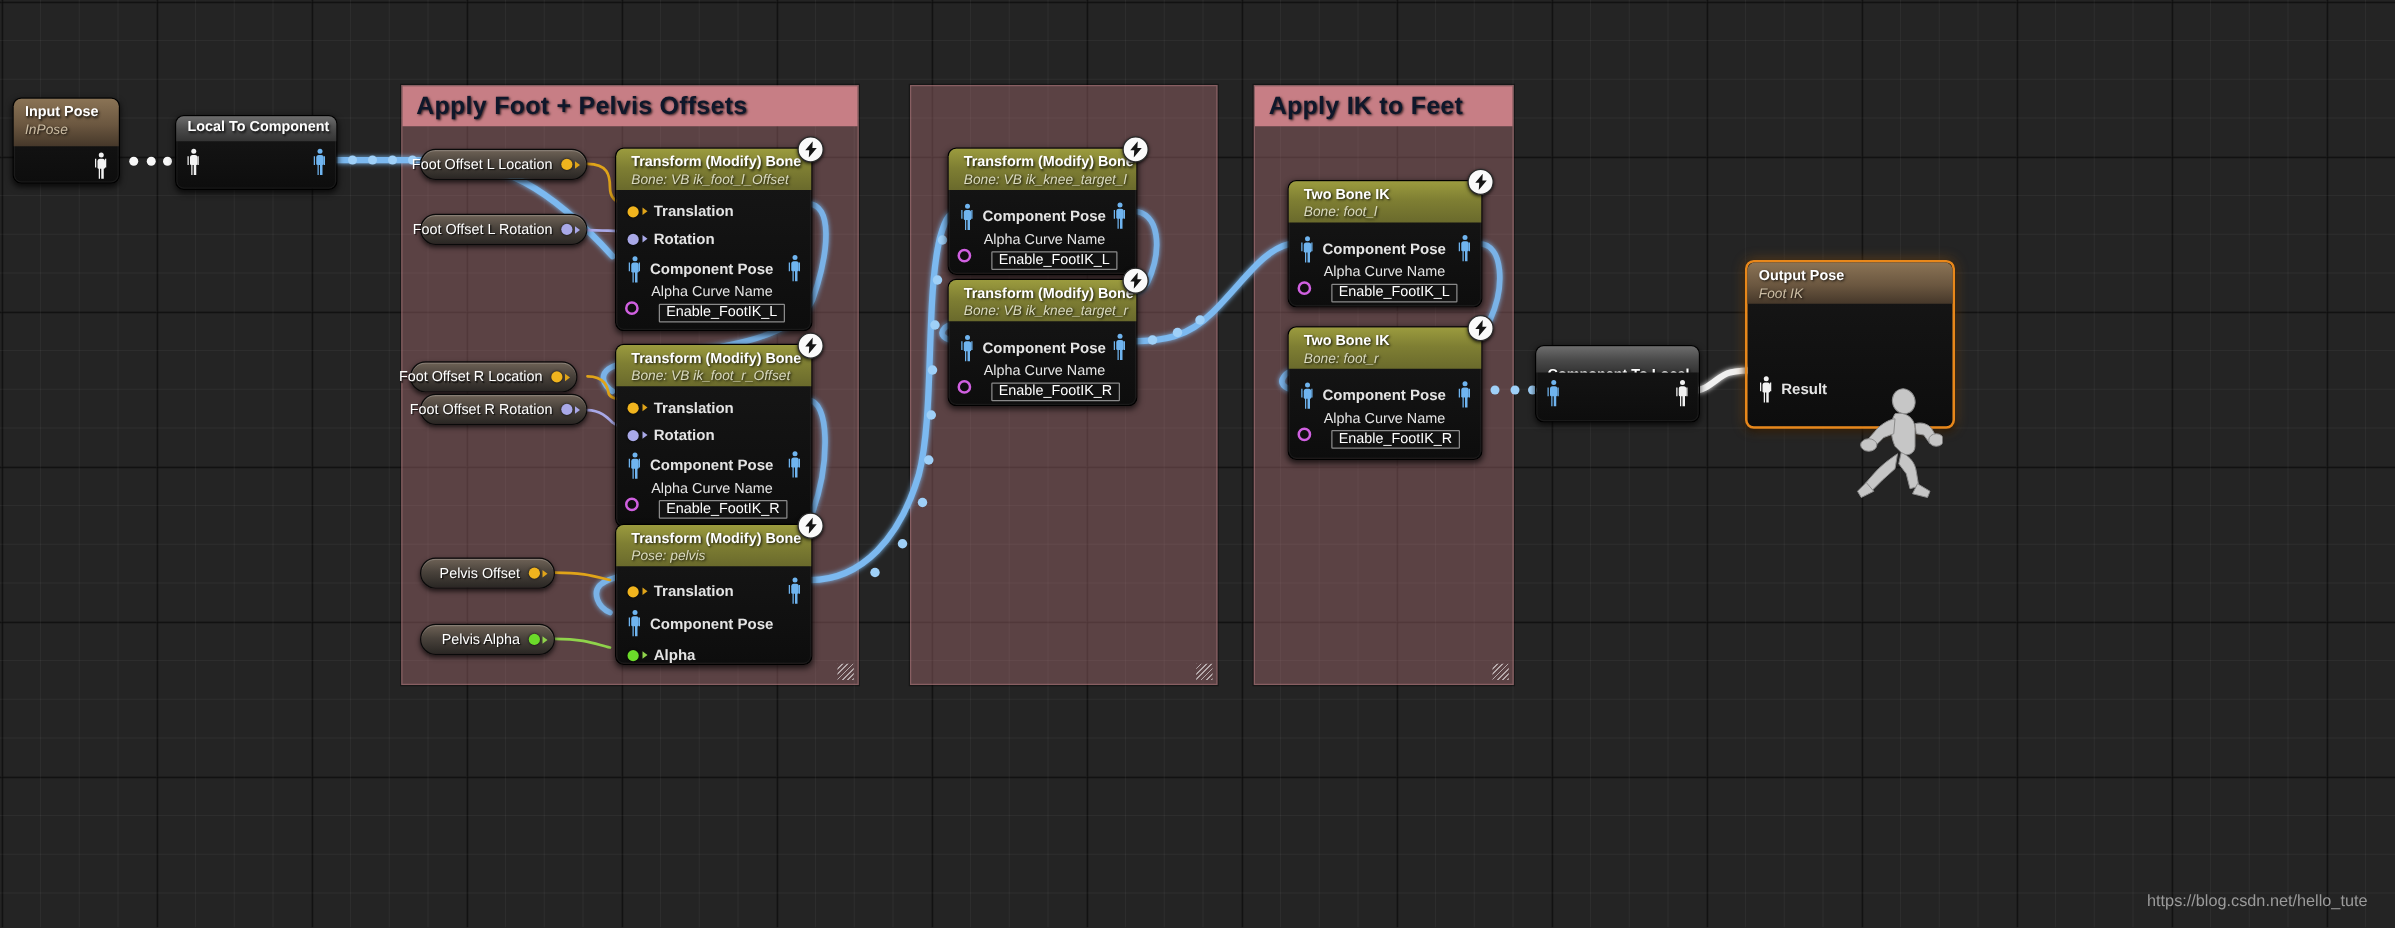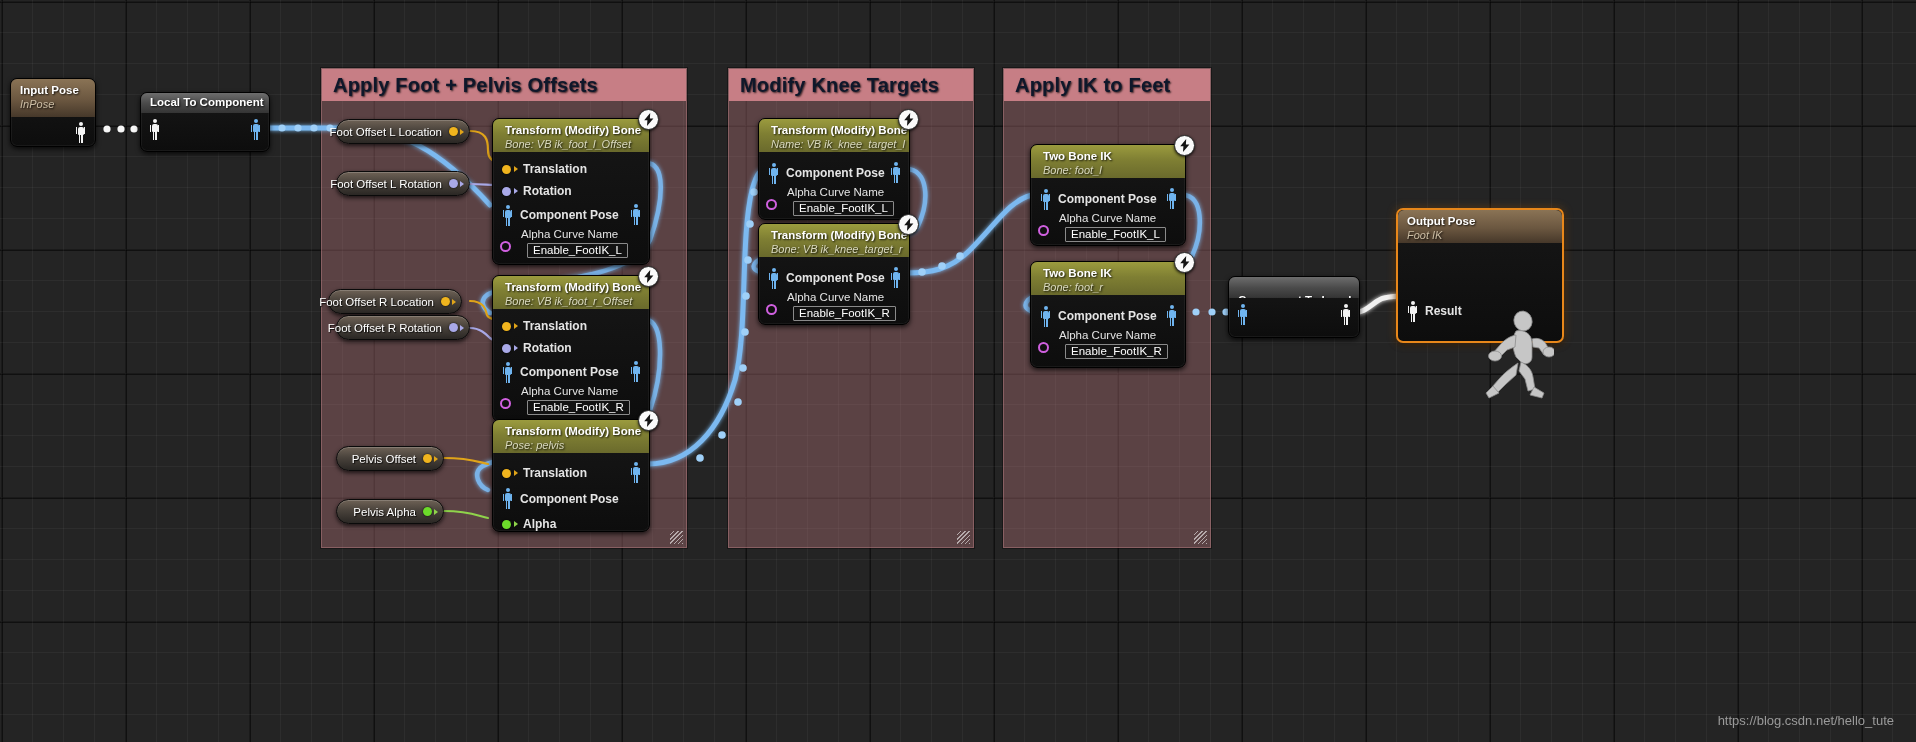--- a/index.html
+++ b/index.html
@@ -184,21 +184,20 @@
 <body>
 
 <div id="graph"></div>
 
 <div class="comment" style="left:321px; top:68px; width:366px; height:480px;">
   <div class="comment-title">Apply Foot + Pelvis Offsets</div>
   <div class="comment-grip"></div>
 </div>
 
 <div class="comment" style="left:728px; top:68px; width:246px; height:480px;">
-  <div class="comment-title">Modify Knee Targets</div>
   <div class="comment-grip"></div>
 </div>
 
 <div class="comment" style="left:1003px; top:68px; width:208px; height:480px;">
   <div class="comment-title">Apply IK to Feet</div>
   <div class="comment-grip"></div>
 </div>
 
 <svg id="wires" width="1916" height="742">
   <defs>
@@ -484,21 +483,21 @@
   <div class="bolt" style="right:-10px; top:-10px;">
     <svg width="12" height="13" viewBox="0 0 12 13">
         <path d="M7.2 0L1.2 7.2h3.2L4 13l6.4-7.6H6.9L7.2 0z" fill="#151515"></path>
       </svg>
   </div>
 </div>
 
 <div class="node" style="left:758px; top:118px; width:152px; height:102px;">
   <div class="node-head head-olive" style="height:33px;">
     <div class="title">Transform (Modify) Bone</div>
-    <div class="subtitle">Name: VB ik_knee_target_l</div>
+    <div class="subtitle">Bone: VB ik_knee_target_l</div>
   </div>
   <div class="node-body" style="padding:8px 0 6px 0;">
     <div class="pin-row" style="height:26px;">
       <span class="pose-pin pose-blue">
         <i class="pose-head"></i>
           <i class="pose-torso"></i>
           <i class="pose-armL"></i>
         <i class="pose-armR"></i>
           <i class="pose-legL"></i>
           <i class="pose-legR"></i>

